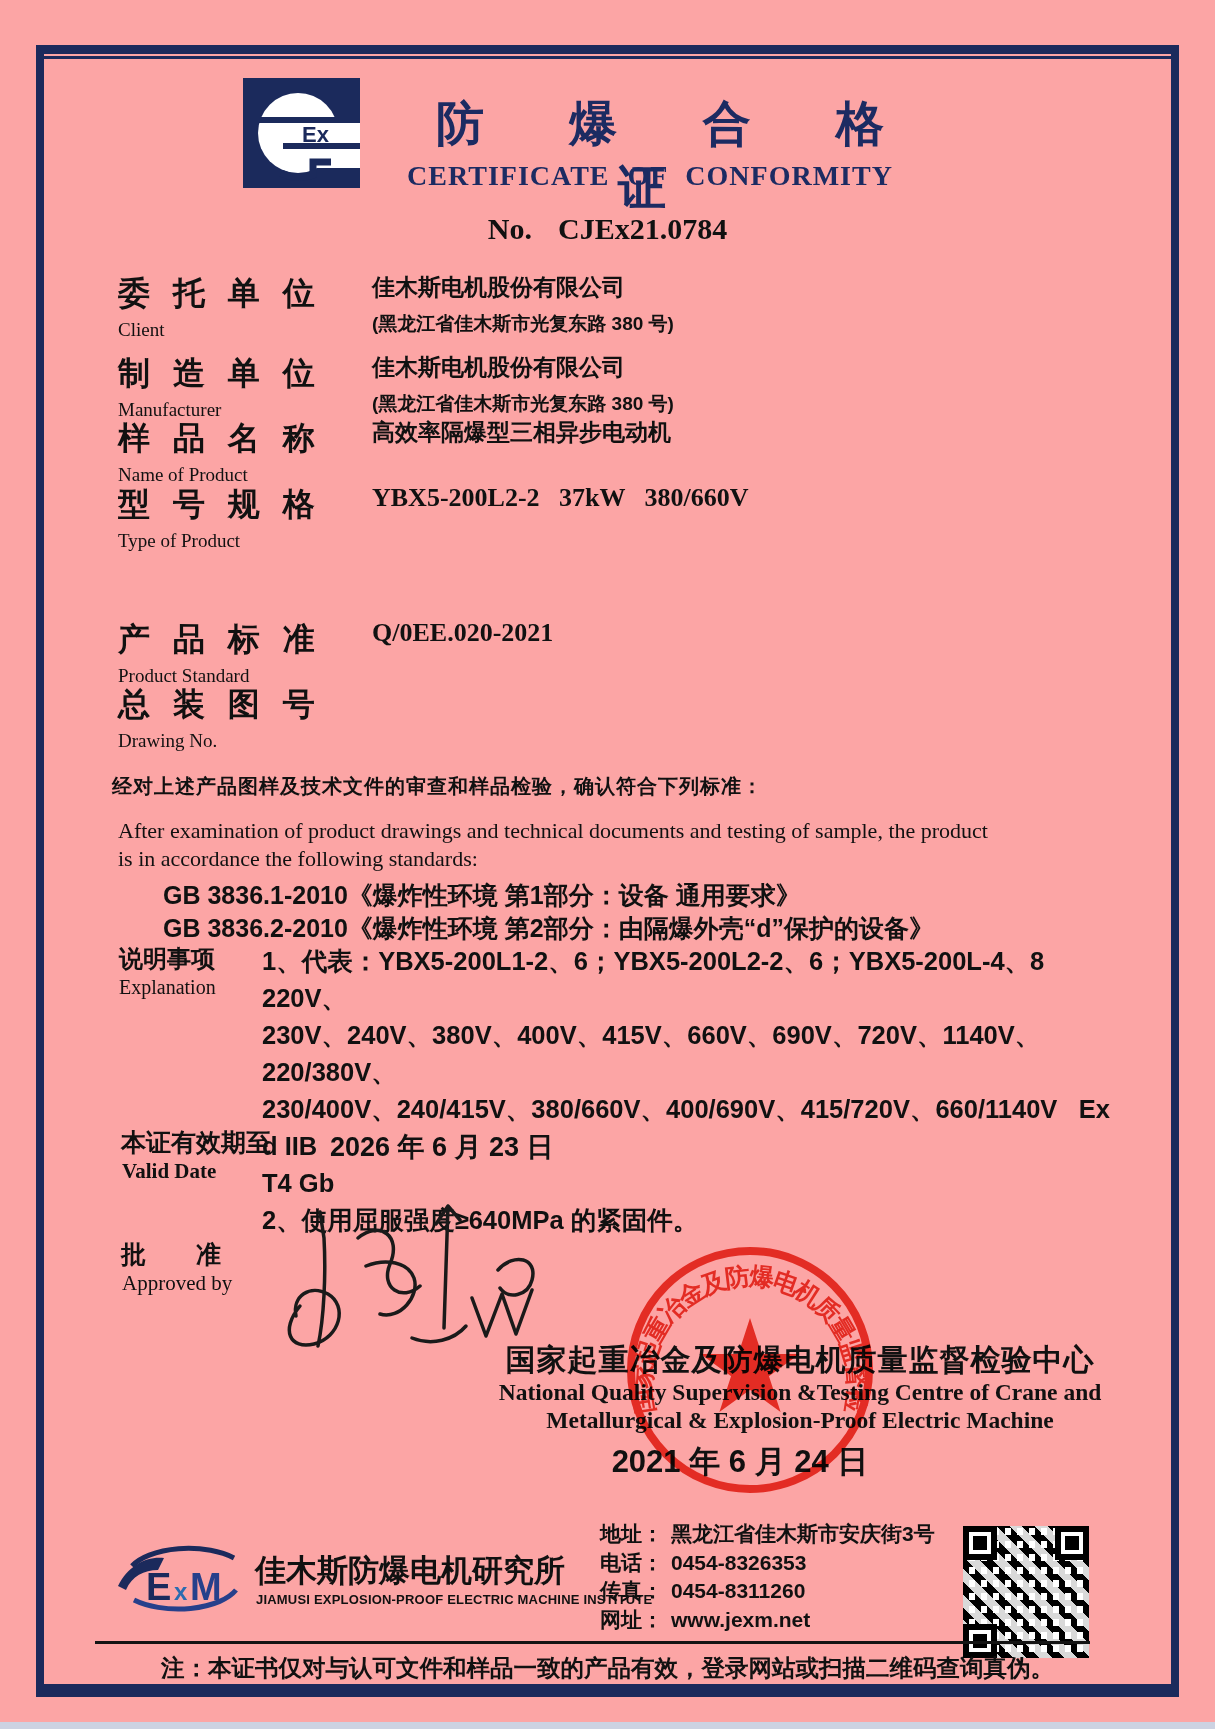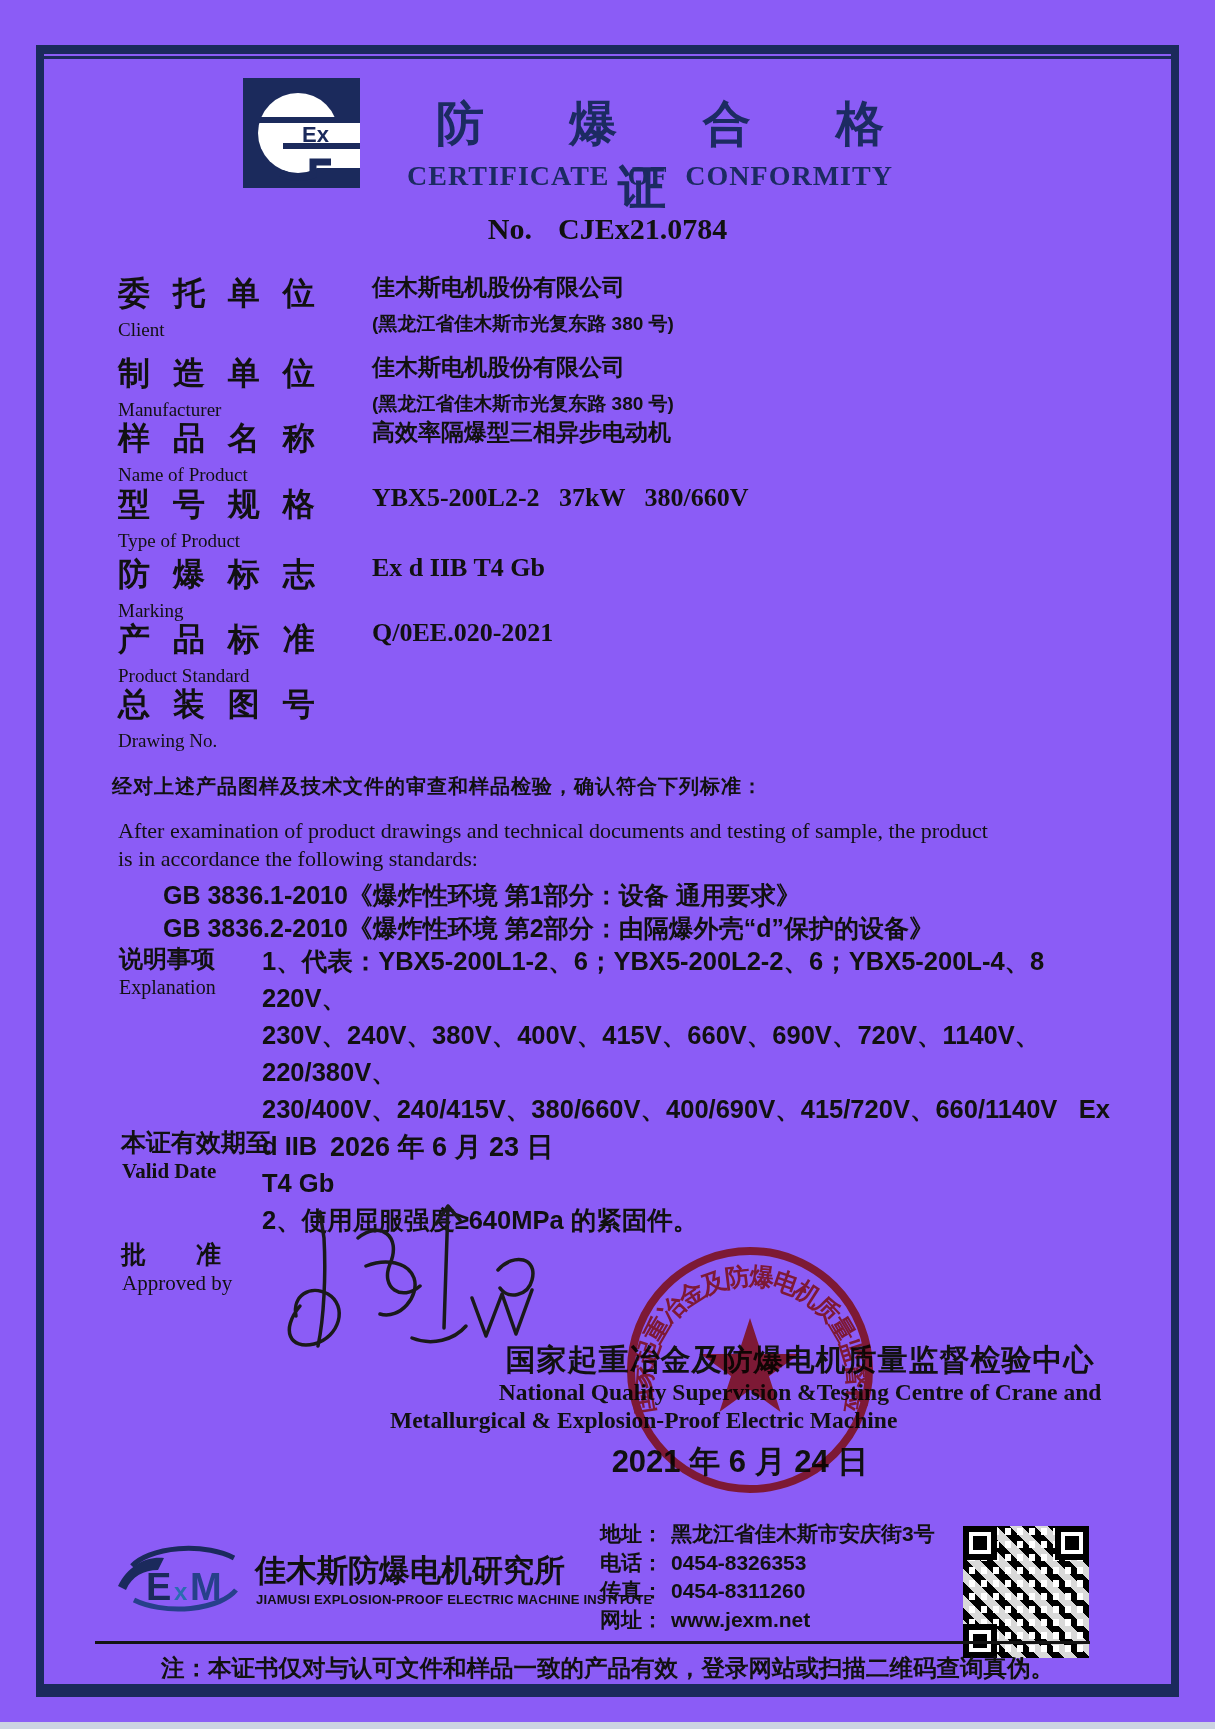--- a/index.html
+++ b/index.html
@@ -1,16 +1,16 @@
 <!DOCTYPE html>
 <html><head>
 <meta charset="utf-8">
 <style>
   html,body{margin:0;padding:0;background:#ffffff;}
-  .page{position:relative;width:1215px;height:1729px;background:#8b5cf6;overflow:hidden;
+  .page{position:relative;width:1215px;height:1729px;background:#fca5a5;overflow:hidden;
         font-family:"Liberation Sans",sans-serif;color:#111;}
   
   .frame{position:absolute;left:36px;top:45px;width:1143px;height:1652px;box-sizing:border-box;
          border:8px solid #1b2a5c;border-top-width:9px;border-bottom-width:13px;}
   .frame::before{content:"";position:absolute;left:0;right:0;top:2px;height:3px;background:#1b2a5c;}
   .bottom-strip{position:absolute;left:0;bottom:0;width:100%;height:7px;background:#ccd2e2;}
 
   .abs{position:absolute;}
   .navy{color:#1c2b62;}
   .serif{font-family:"Liberation Serif",serif;}
@@ -53,21 +53,21 @@
   .valid-date{left:330px;top:1129px;font-size:27px;font-weight:600;}
 
   
   .appr-cn{left:121px;top:1238px;font-size:25px;font-weight:800;}
   .appr-en{left:122px;top:1271px;font-size:21px;}
   .signature{left:262px;top:1178px;}
 
   
   .org-cn{left:452px;top:1340px;width:696px;text-align:center;font-size:30px;font-weight:800;letter-spacing:1px;}
   .org-en1{left:390px;top:1379px;width:820px;text-align:center;font-size:23.5px;font-weight:700;}
-  .org-en2{left:390px;top:1407px;width:820px;font-size:23.5px;font-weight:700;}
+  .org-en2{left:390px;top:1407px;width:820px;text-align:center;font-size:23.5px;font-weight:700;}
   .org-date{left:440px;top:1441px;width:600px;text-align:center;font-size:31px;font-weight:600;}
   .stamp{left:622px;top:1242px;opacity:.88;mix-blend-mode:multiply;}
 
   
   .inst-logo{left:112px;top:1538px;}
   .inst-cn{left:255px;top:1550px;font-size:31px;font-weight:900;}
   .inst-en{left:256px;top:1592px;font-size:13px;font-weight:700;letter-spacing:.2px;}
   .contact{left:600px;top:1520px;font-size:21px;font-weight:700;line-height:28.5px;}
   .contact .cl{display:flex;}
   .contact .cl span:first-child{margin-right:8px;}
@@ -136,29 +136,20 @@
   </div>
   <div class="row r4">
     <div class="lbl">
         <div class="lbl-cn">型 号 规 格</div>
       <div class="lbl-en">Type of Product</div>
       </div>
     <div>
         <div class="val-latin">YBX5-200L2-2   37kW   380/660V</div>
       </div>
   </div>
-  <div class="row r5">
-    <div class="lbl">
-        <div class="lbl-cn">防 爆 标 志</div>
-      <div class="lbl-en">Marking</div>
-      </div>
-    <div>
-        <div class="val-latin">Ex d IIB T4 Gb</div>
-      </div>
-  </div>
   <div class="row r6">
     <div class="lbl">
         <div class="lbl-cn">产 品 标 准</div>
       <div class="lbl-en">Product Standard</div>
       </div>
     <div>
         <div class="val-latin">Q/0EE.020-2021</div>
       </div>
   </div>
   <div class="row r7">

